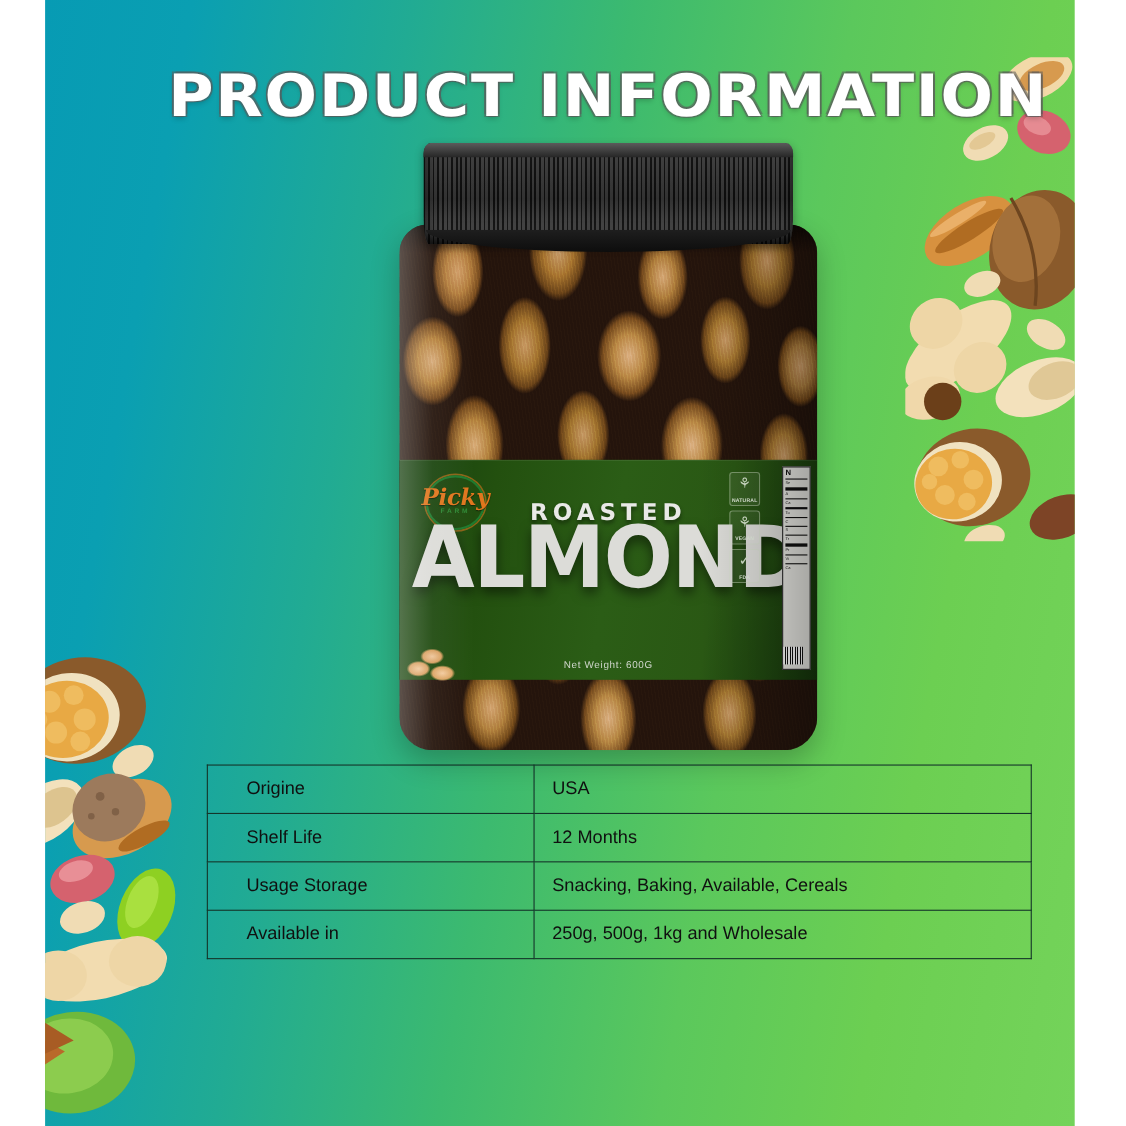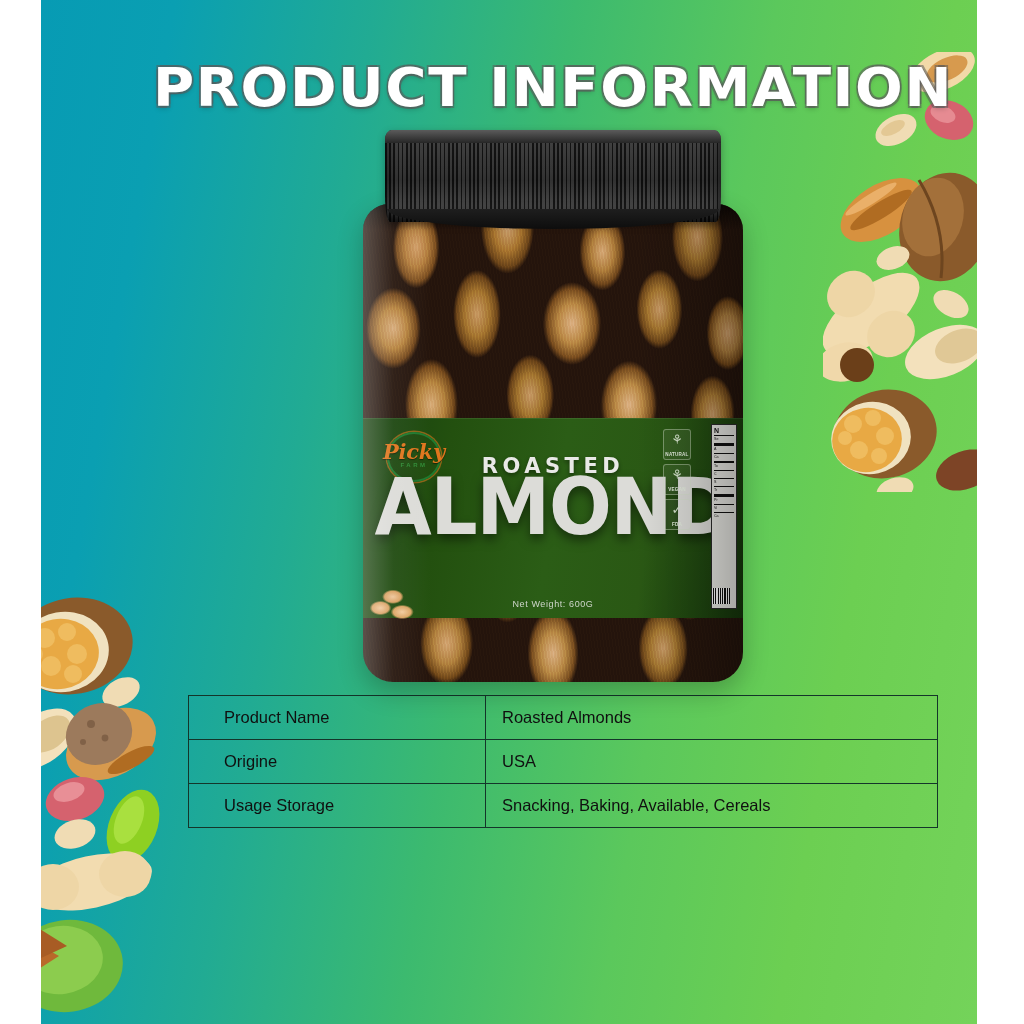--- a/index.html
+++ b/index.html
@@ -402,27 +402,31 @@
         <div class="netwt">Net Weight: 600G</div>
       </div>
 
       <div class="jar-gloss"></div>
     </div>
   </div>
 
   <table class="spec-table">
     <tbody>
       <tr>
-        <td class="k">Product Name</td>
-        <td class="v">Roasted Almonds</td>
+        <td class="k">Origine</td>
+        <td class="v">USA</td>
       </tr>
       <tr>
-        <td class="k">Origine</td>
-        <td class="v">USA</td>
+        <td class="k">Shelf Life</td>
+        <td class="v">12 Months</td>
       </tr>
       <tr>
         <td class="k">Usage Storage</td>
         <td class="v">Snacking, Baking, Available, Cereals</td>
       </tr>
+      <tr>
+        <td class="k">Available  in</td>
+        <td class="v">250g, 500g, 1kg and Wholesale</td>
+      </tr>
     </tbody>
   </table>
 
 </div>
 
 </body></html>

